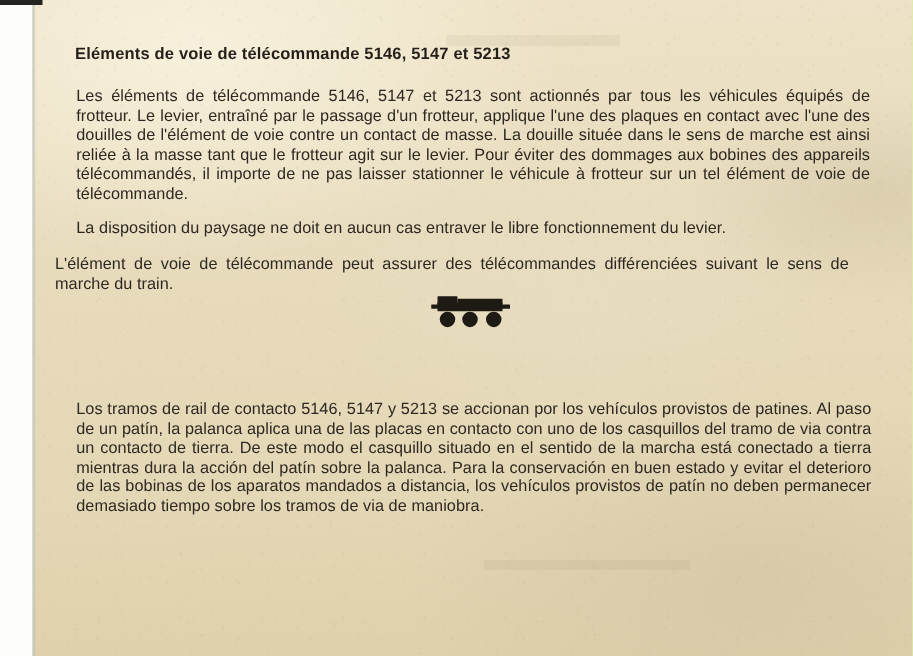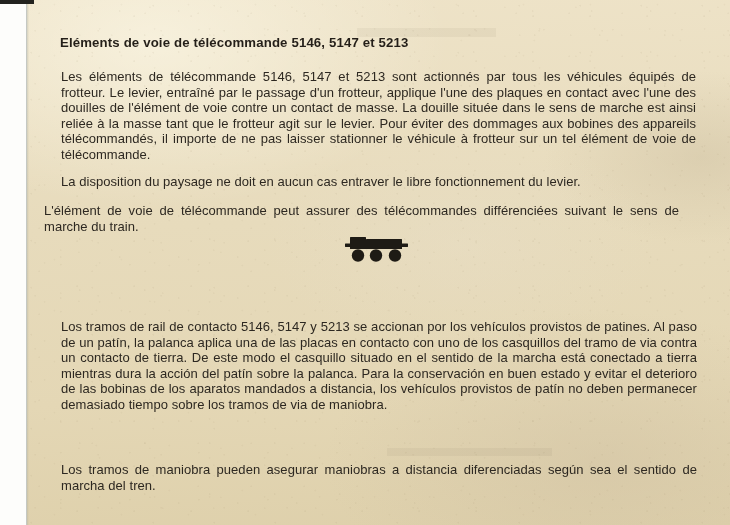--- a/index.html
+++ b/index.html
@@ -198,23 +198,20 @@
         </g>
       </svg>
     </div>
 
 
     <div id="para-es-1" class="para">
       <span>Los tramos de rail de contacto 5146, 5147 y 5213 se accionan por los vehículos provistos de patines. Al paso de un patín, la palanca aplica una de las placas en contacto con uno de los casquillos del tramo de via contra un contacto de tierra. De este modo el casquillo situado en el sentido de la marcha está conectado a tierra mientras dura la acción del patín sobre la palanca. Para la conservación en buen estado y evitar el deterioro de las bobinas de los aparatos mandados a distancia, los vehículos provistos de patín no deben permanecer demasiado tiempo sobre los tramos de via de maniobra.</span>
     </div>
 
 
-    <div id="para-es-3" class="para">
-      <span>Los tramos de maniobra pueden asegurar maniobras a distancia diferenciadas según sea el sentido de marcha del tren.</span>
-    </div>
 
   </div>
 
   <div id="left-margin-strip"></div>
   <div id="left-margin-edge"></div>
   <div id="top-dark-edge"></div>
 
 </div>
 
 </body></html>

